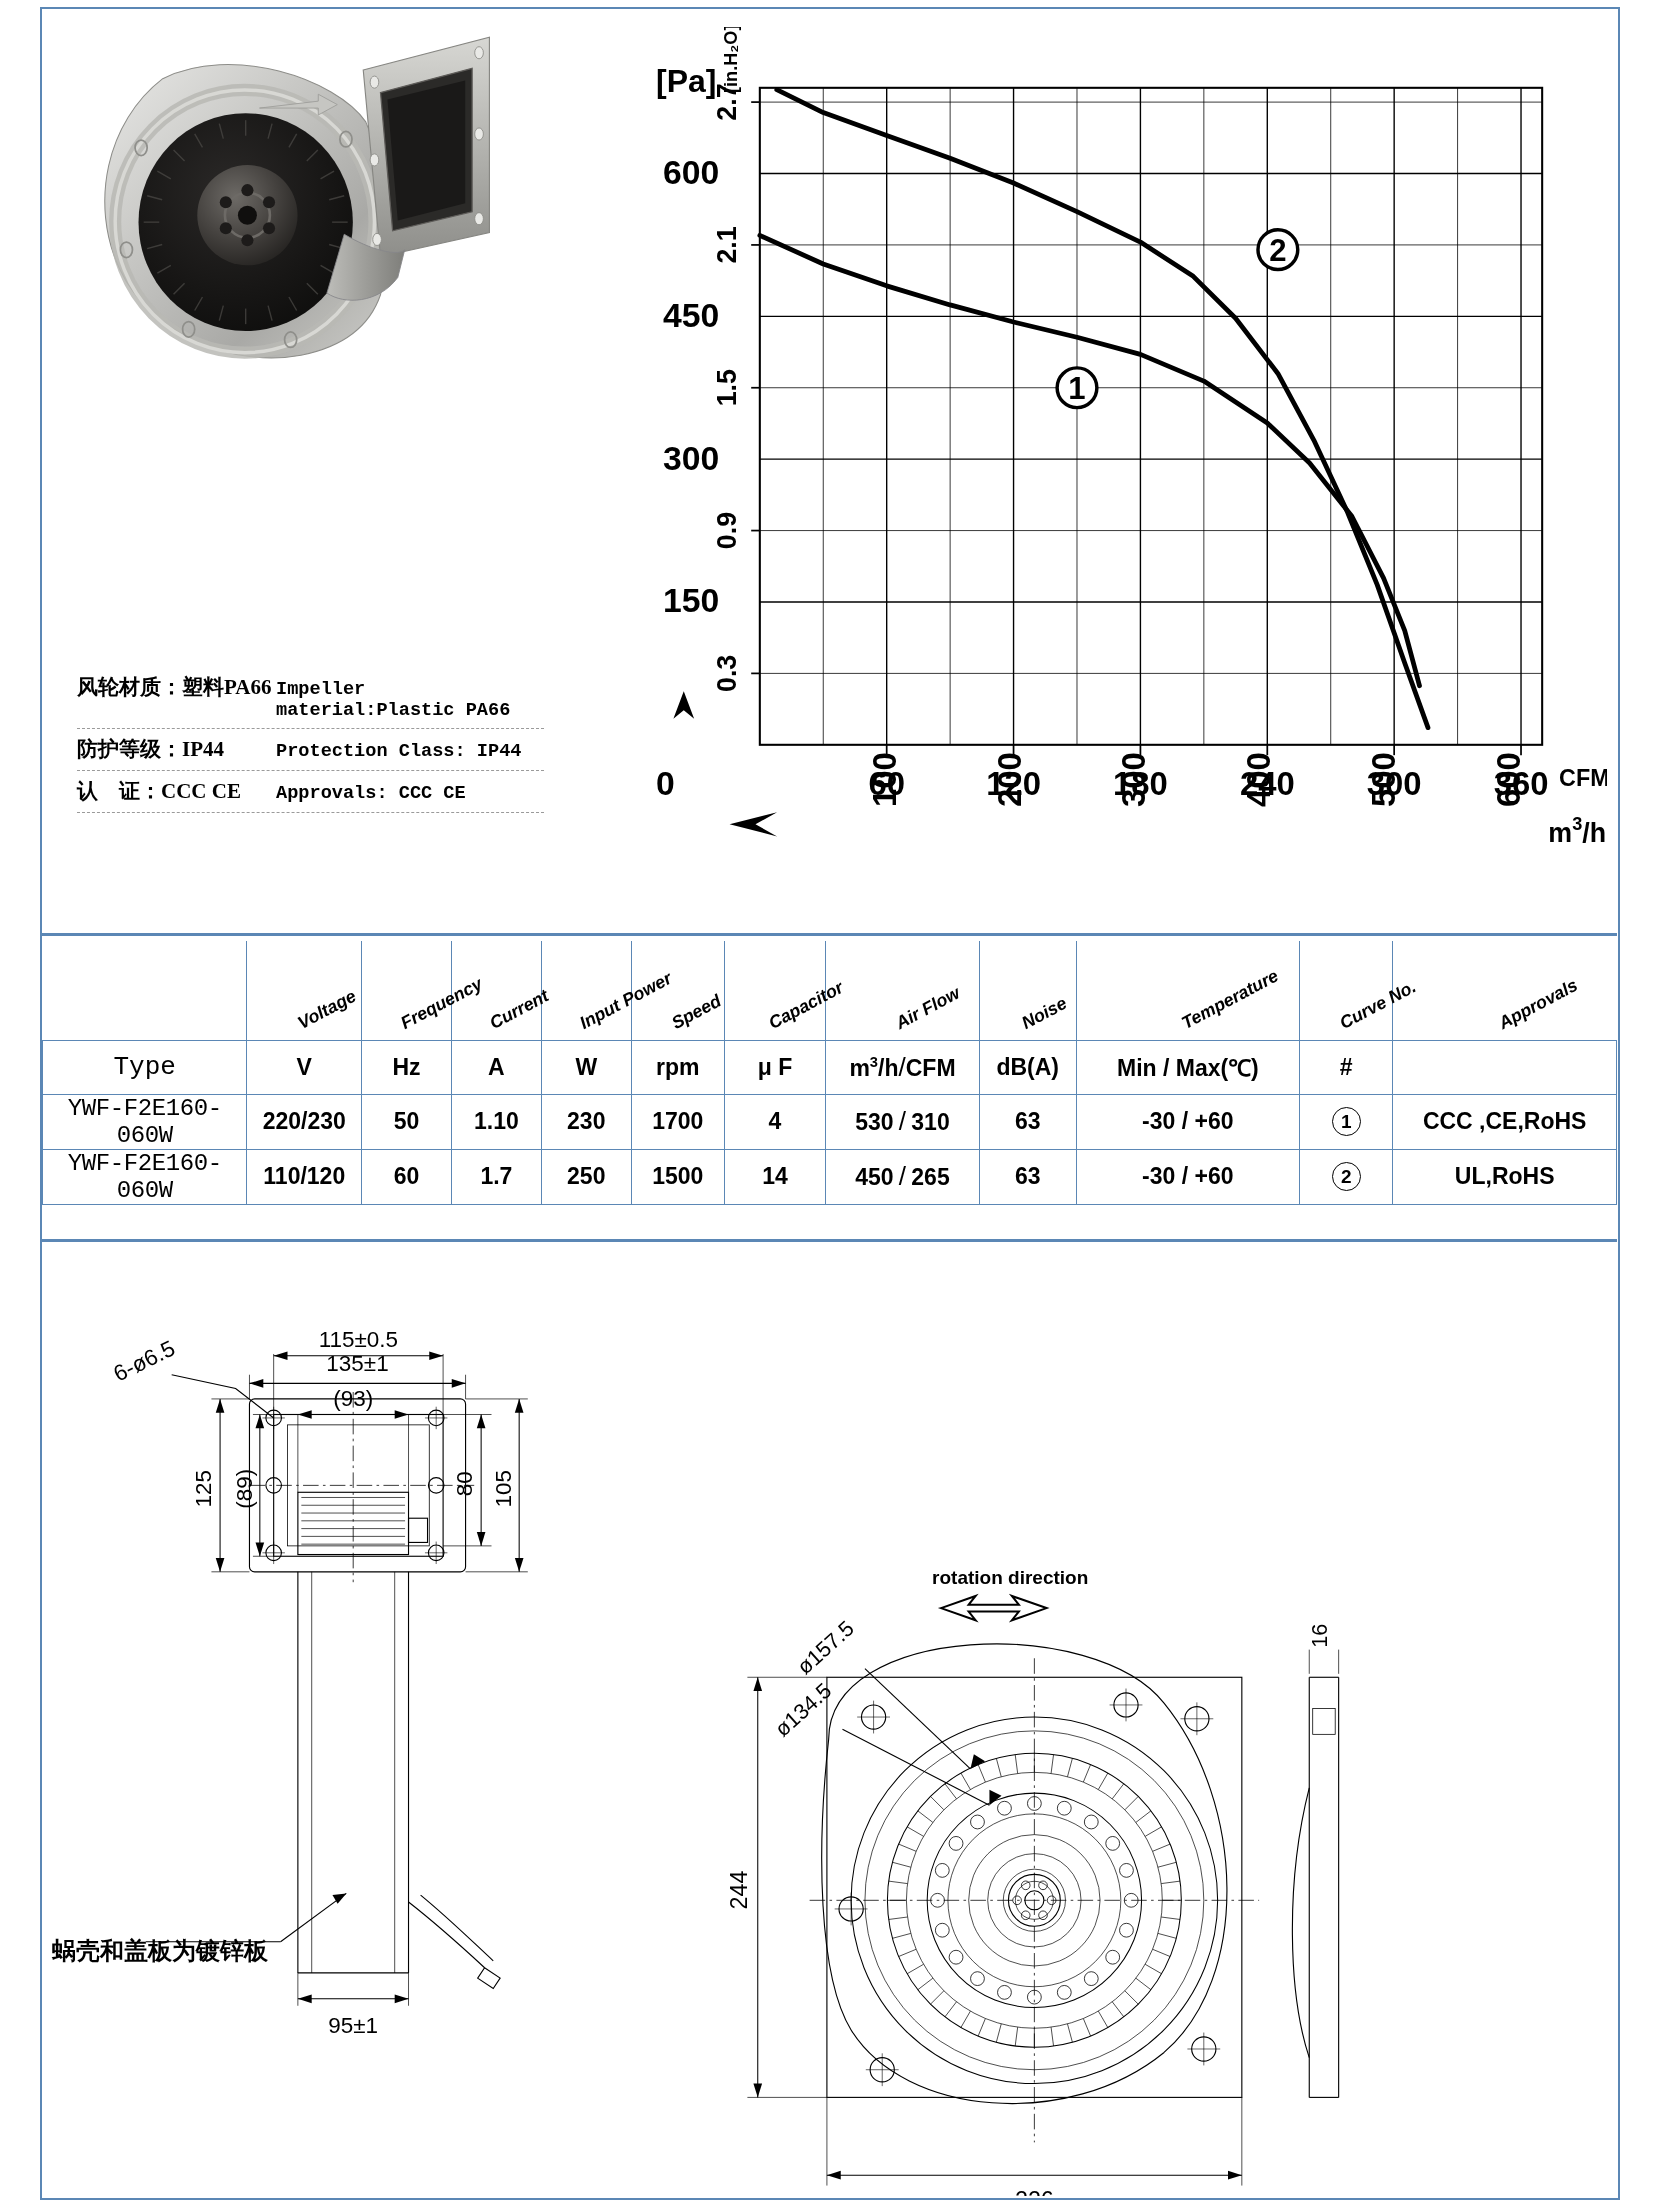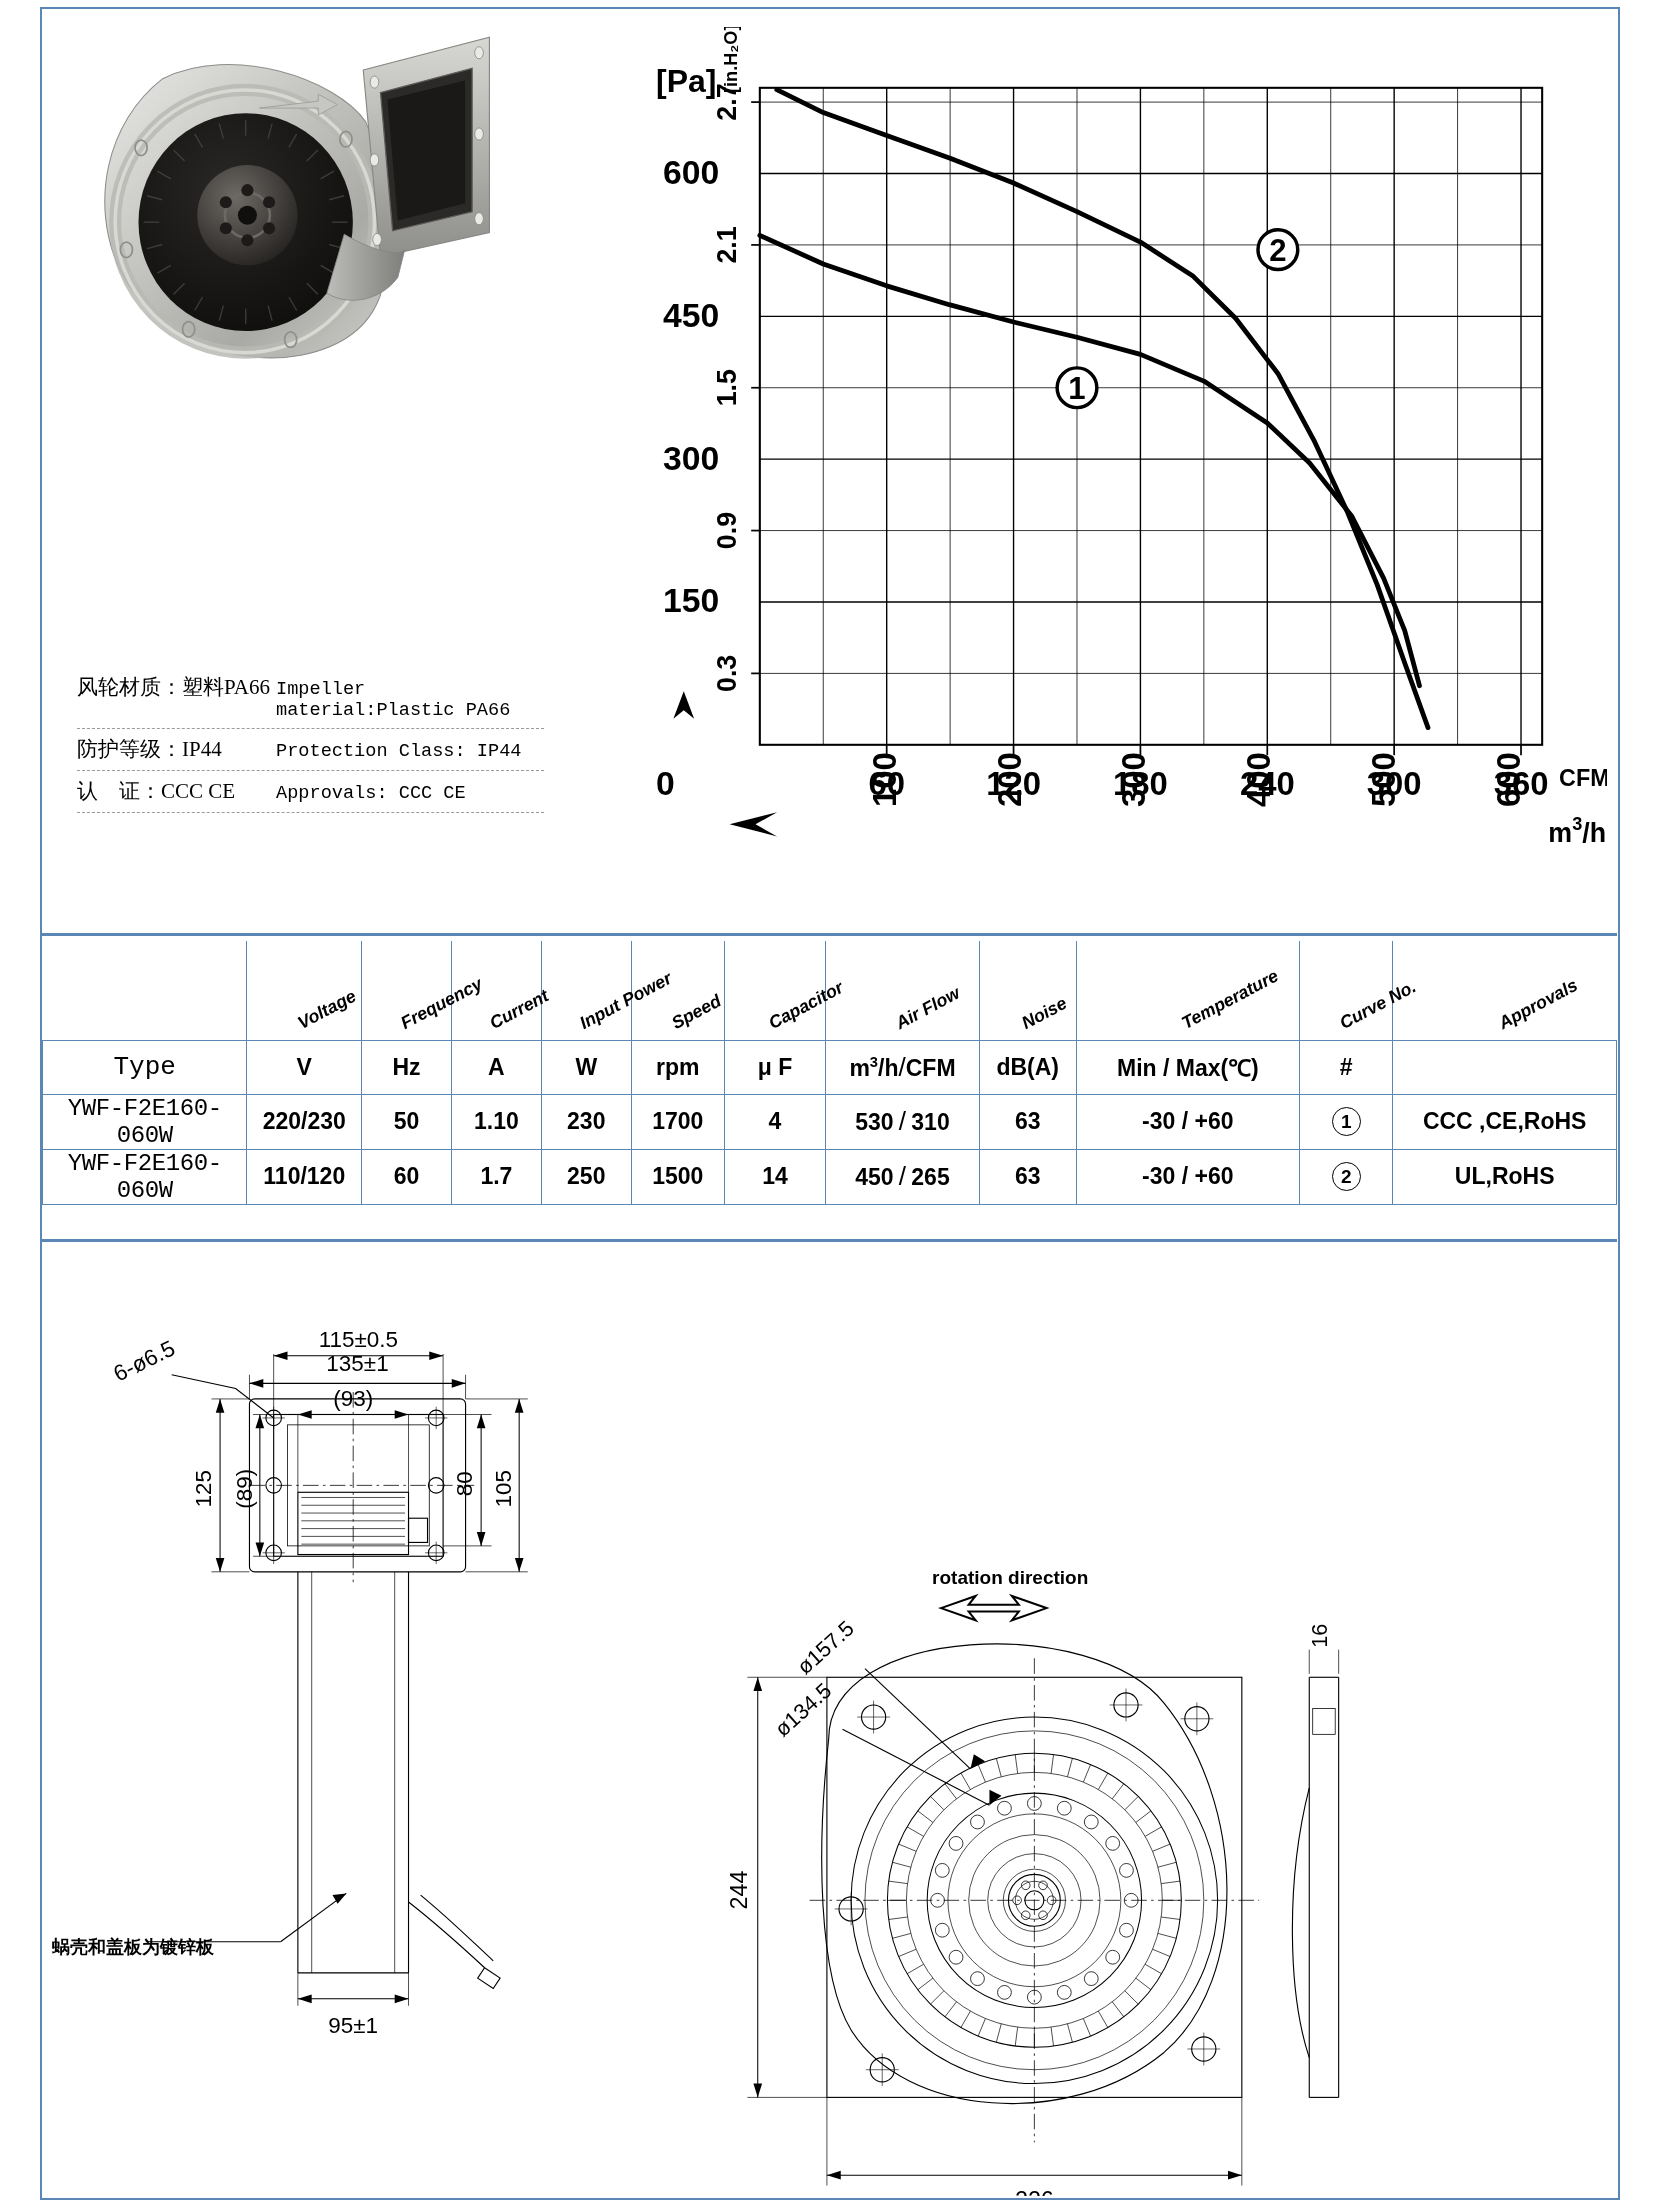--- a/index.html
+++ b/index.html
@@ -24,20 +24,21 @@
   .photo-wrap { position:absolute; left:17.3px; top:8.6px; width:484px; height:372px; }
 
   
   .spec-list { position:absolute; left:35px; top:657px; width:467px; }
   .spec-row {
     display:flex; align-items:baseline;
     border-bottom:0.9px dashed #9a9a9a;
     padding:6px 0 7px 0;
     font-family:"Liberation Serif", serif;
     font-size:21px;
+    font-weight:bold;
   }
   .spec-cn { width:199px; white-space:pre; }
   .spec-en { flex:1; font-family:"Liberation Mono", monospace; font-size:18.6px; }
 
   
   .chart { position:absolute; left:519px; top:17.3px; width:1046px; height:891px; }
 
   
   .spec-table { position:absolute; left:42px; top:941px; width:1575px; }
   table.tbl { border-collapse:collapse; width:100%; table-layout:fixed; }
@@ -61,21 +62,21 @@
     display:inline-block; width:29px; height:29px; line-height:28px;
     border:1.7px solid #000; border-radius:50%;
     font-size:19px; font-weight:bold; text-align:center;
   }
   .sup3 { font-size:14.7px; vertical-align:super; }
 
   
   .dim-section { position:absolute; left:42px; top:1245px; width:1575px; height:951px; }
   .dwg-note {
     position:absolute; left:52px; top:1935px;
-    font-family:"Liberation Serif", serif; font-size:18px; font-weight:bold;
+    font-family:"Liberation Serif", serif; font-size:24px; font-weight:bold;
     white-space:nowrap;
   }
   svg text { font-family:"Liberation Sans", sans-serif; }
 </style>
 </head>
 <body>
 
 <div class="page-border"></div>
 
 <div class="top-section">

